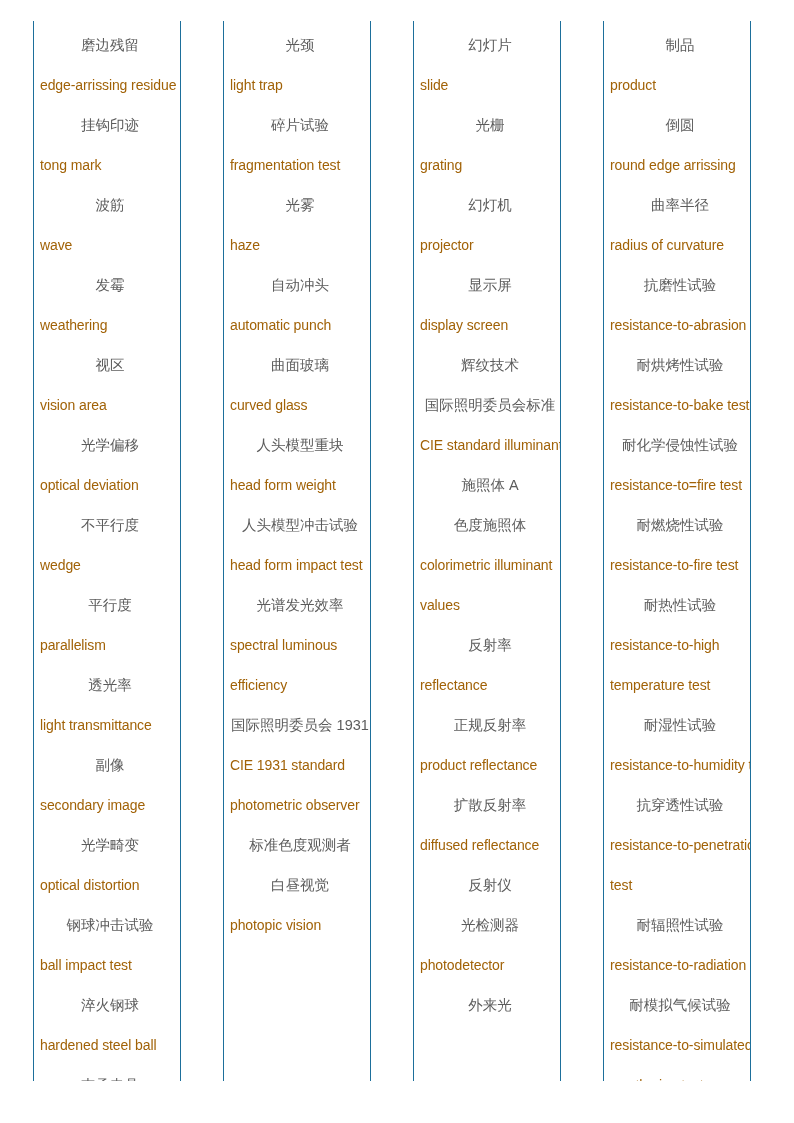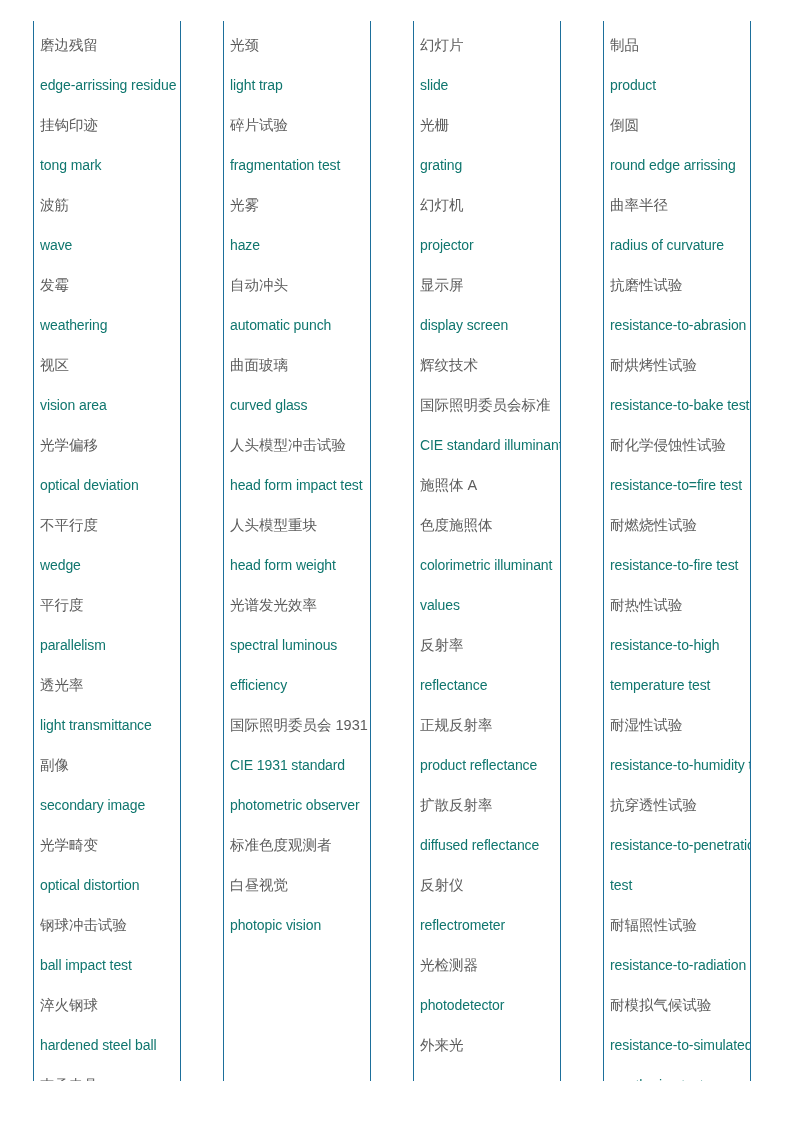--- a/index.html
+++ b/index.html
@@ -51,24 +51,25 @@
     display: block;
     height: 40px;
     line-height: 40px;
     white-space: nowrap;
     overflow: visible;
   }
   .term-zh {
     font-size: 14.5px;
     color: #5c5c5c;
     letter-spacing: 0px;
+    text-align: center;
   }
   .term-en {
     font-size: 14px;
-    color: #0f766e;
+    color: #a16207;
     letter-spacing: -0.1px;
   }
   .term-en.wrapline {
     margin-left: 0;
   }
 </style>
 </head>
 <body>
 
 <div id="glossary-page">
@@ -145,26 +146,26 @@
         </div>
         <div class="entry">
           <span class="term-zh">自动冲头</span>
           <span class="term-en">automatic punch</span>
         </div>
         <div class="entry">
           <span class="term-zh">曲面玻璃</span>
           <span class="term-en">curved glass</span>
         </div>
         <div class="entry">
+          <span class="term-zh">人头模型重块</span>
+          <span class="term-en">head form weight</span>
+        </div>
+        <div class="entry">
           <span class="term-zh">人头模型冲击试验</span>
           <span class="term-en">head form impact test</span>
-        </div>
-        <div class="entry">
-          <span class="term-zh">人头模型重块</span>
-          <span class="term-en">head form weight</span>
         </div>
         <div class="entry">
           <span class="term-zh">光谱发光效率</span>
           <span class="term-en">spectral luminous</span>
           <span class="term-en wrapline">efficiency</span>
         </div>
         <div class="entry">
           <span class="term-zh">国际照明委员会 1931</span>
           <span class="term-en">CIE 1931 standard</span>
           <span class="term-en wrapline">photometric observer</span>
@@ -216,21 +217,20 @@
         <div class="entry">
           <span class="term-zh">正规反射率</span>
           <span class="term-en">product reflectance</span>
         </div>
         <div class="entry">
           <span class="term-zh">扩散反射率</span>
           <span class="term-en">diffused reflectance</span>
         </div>
         <div class="entry">
           <span class="term-zh">反射仪</span>
-          <span class="term-en">reflectrometer</span>
         </div>
         <div class="entry">
           <span class="term-zh">光检测器</span>
           <span class="term-en">photodetector</span>
         </div>
         <div class="entry">
           <span class="term-zh">外来光</span>
         </div>
       </div>
       <div class="glossary-column">

